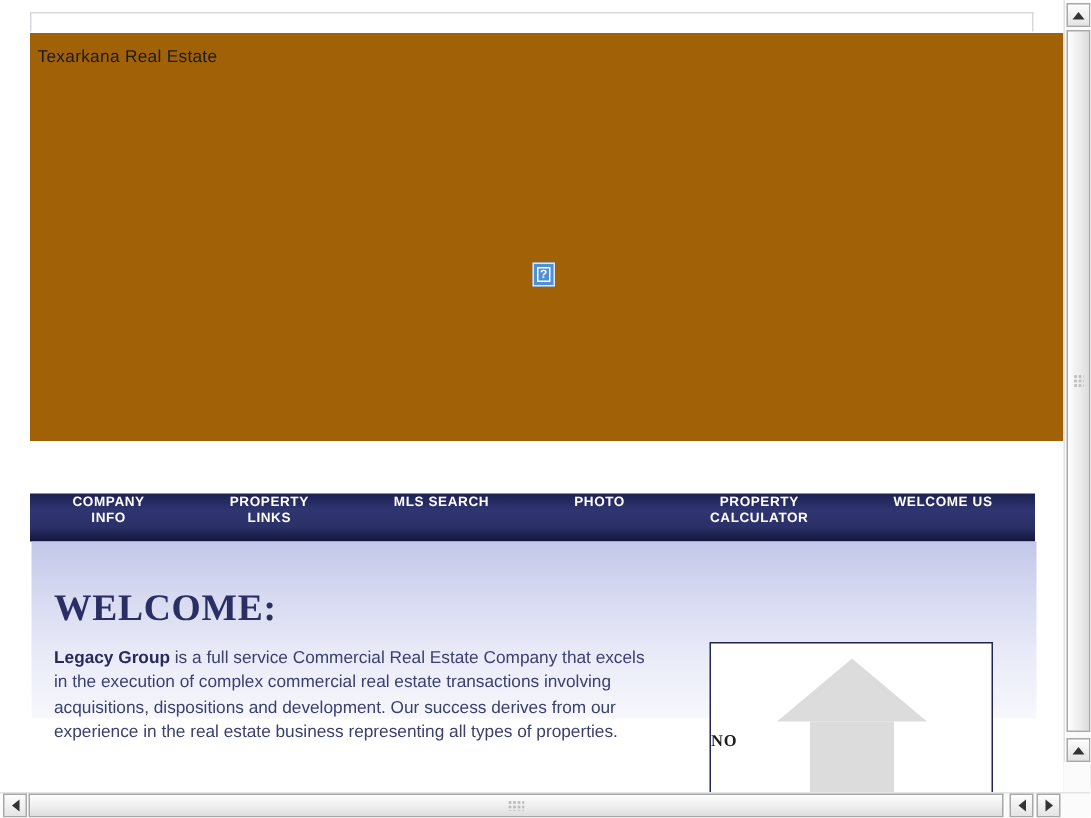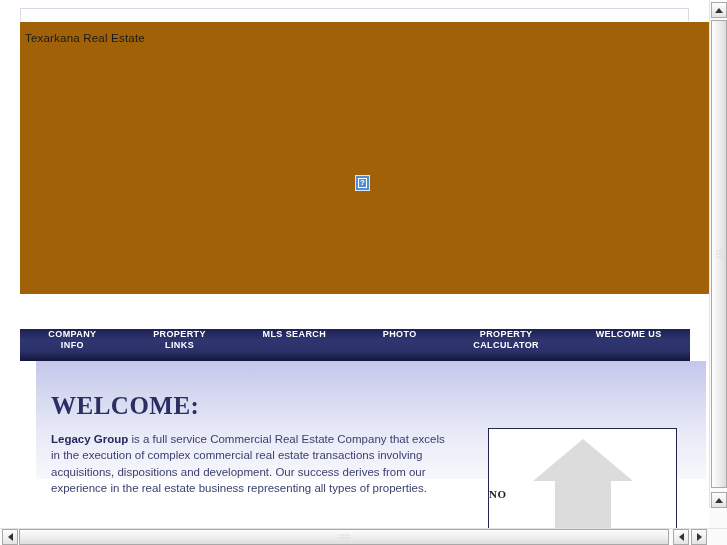--- a/index.html
+++ b/index.html
@@ -126,21 +126,21 @@
     letter-spacing: 0.4px;
     line-height: 11px;
     text-decoration: none;
     cursor: pointer;
     white-space: pre-line;
   }
 
   
   #content {
     position: absolute;
-    left: 16px;
+    left: 1px;
     top: 353px;
     width: 670px;
     height: 118px;
     background: linear-gradient(to bottom, #c3c7ea 0%, #d6d9f0 30%, #e8eaf7 62%, #f7f8fc 100%);
   }
 
   #welcome-heading {
     position: absolute;
     left: 15px;
     top: 14px;

